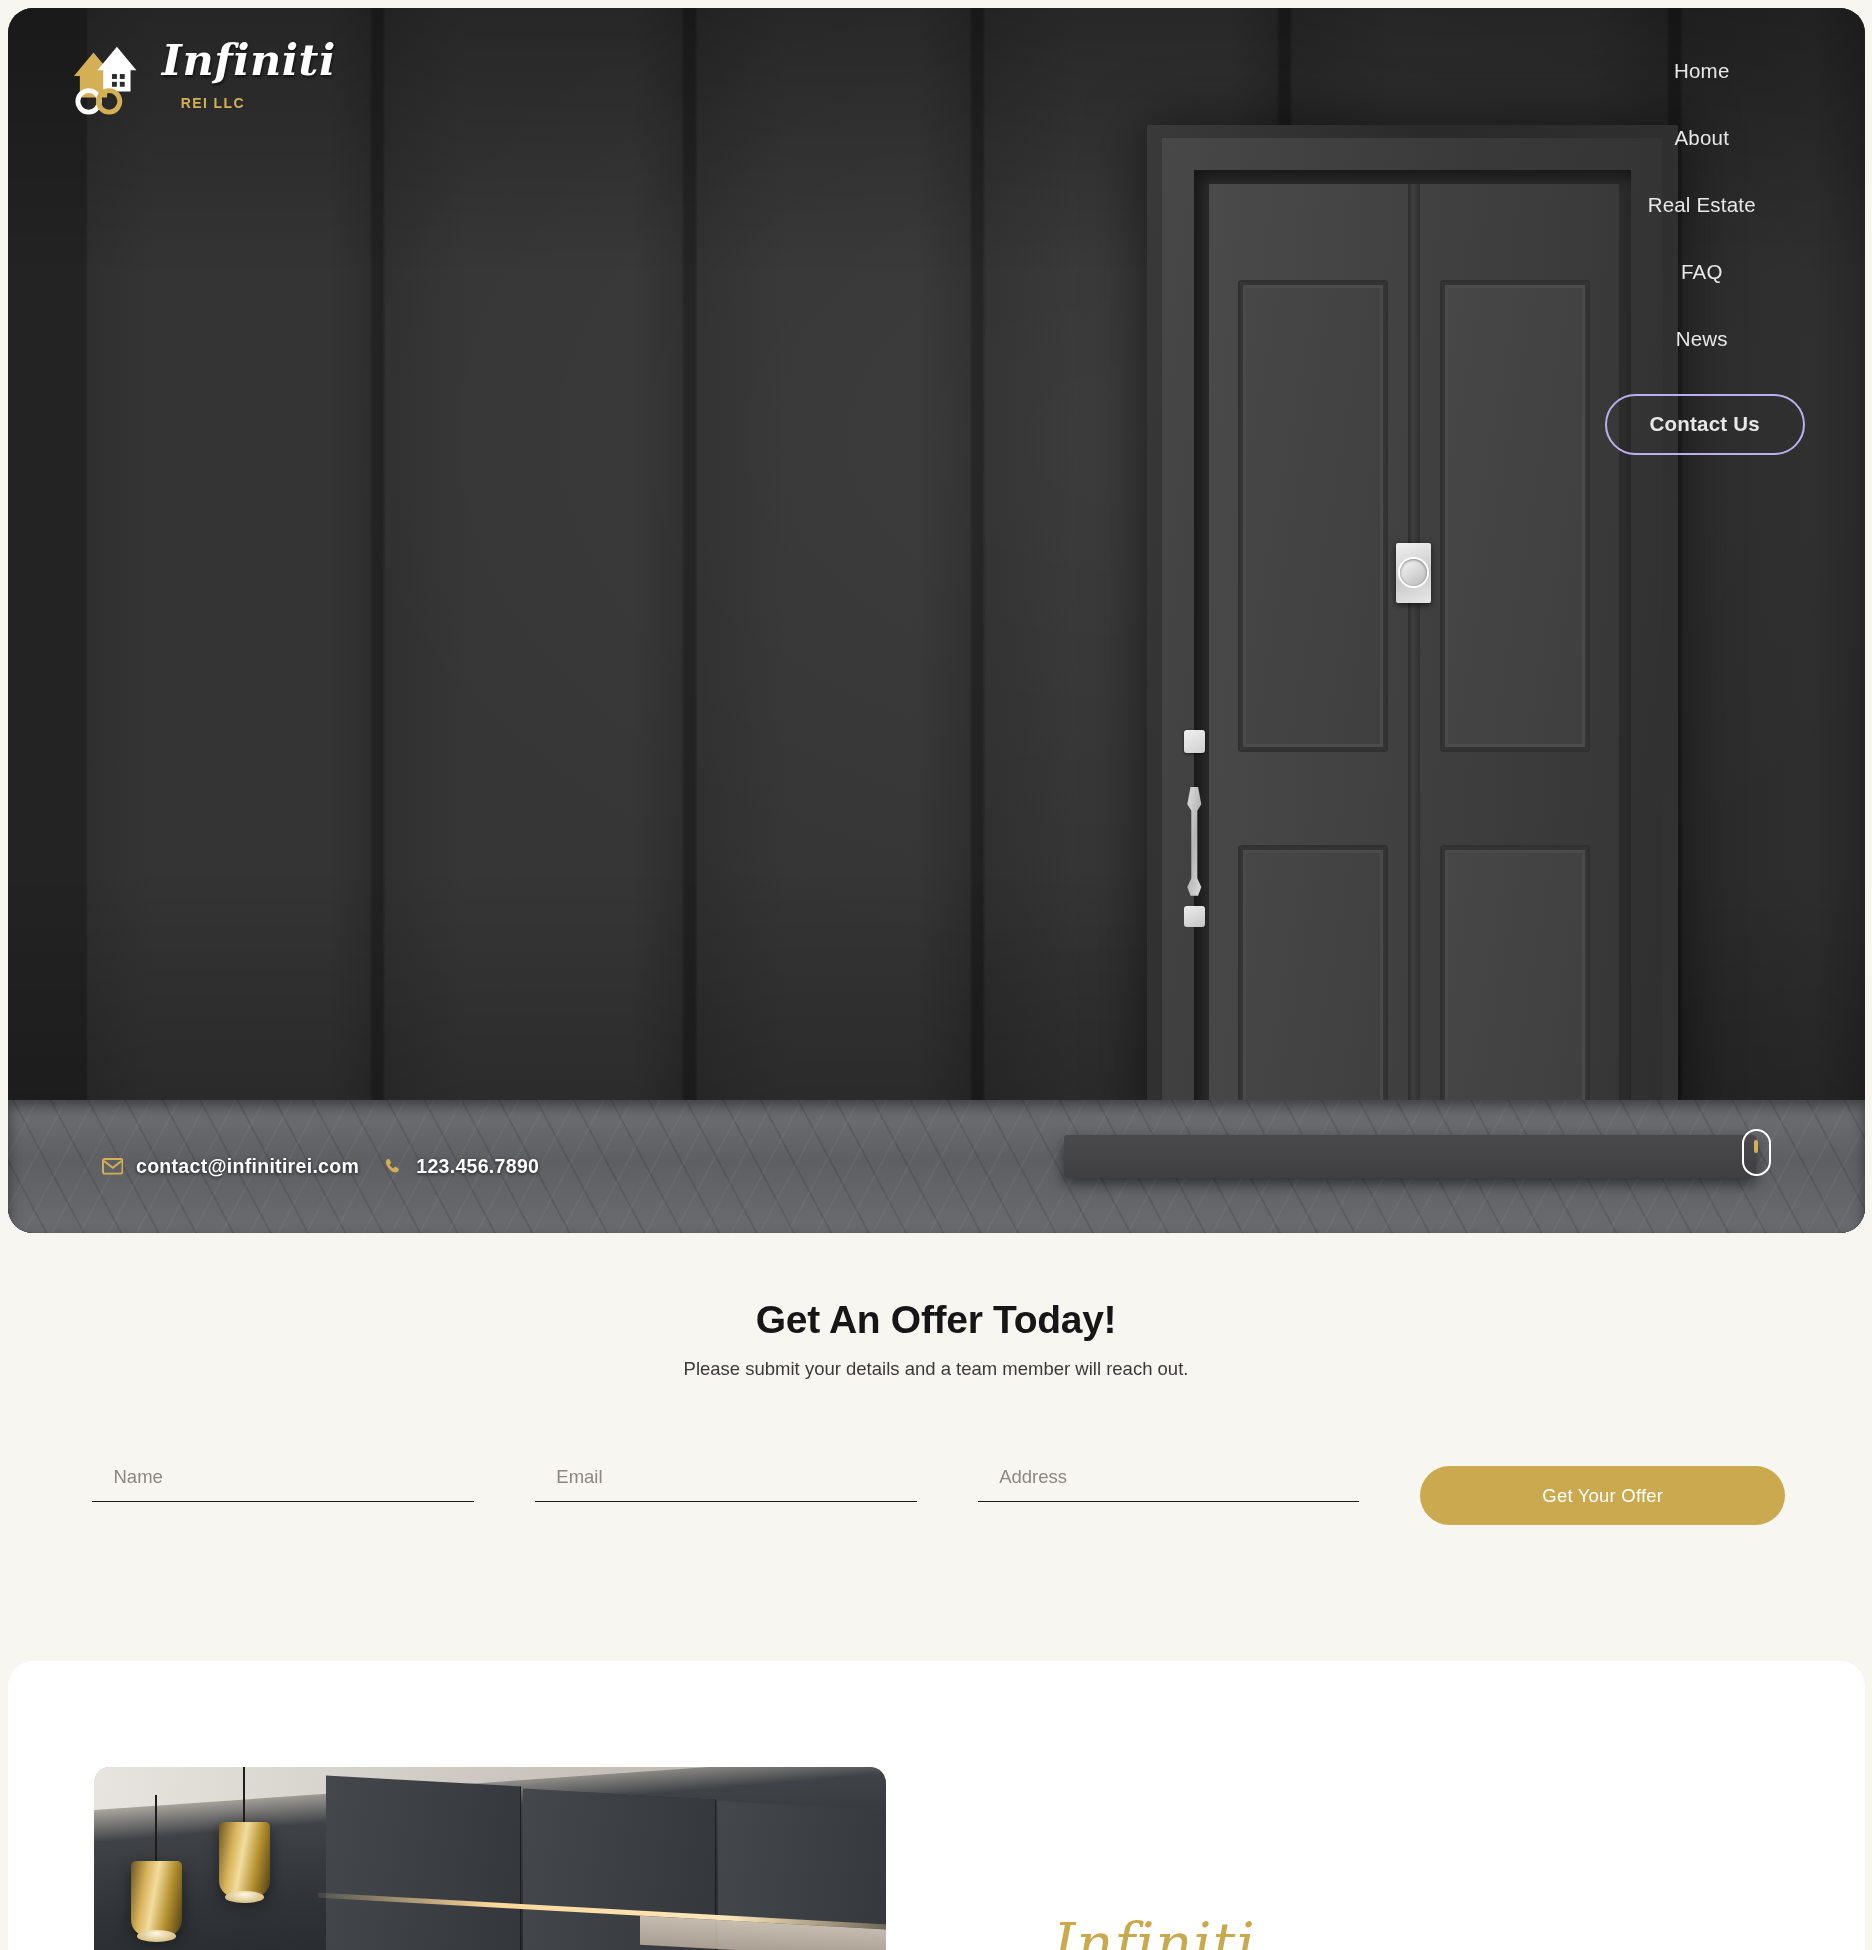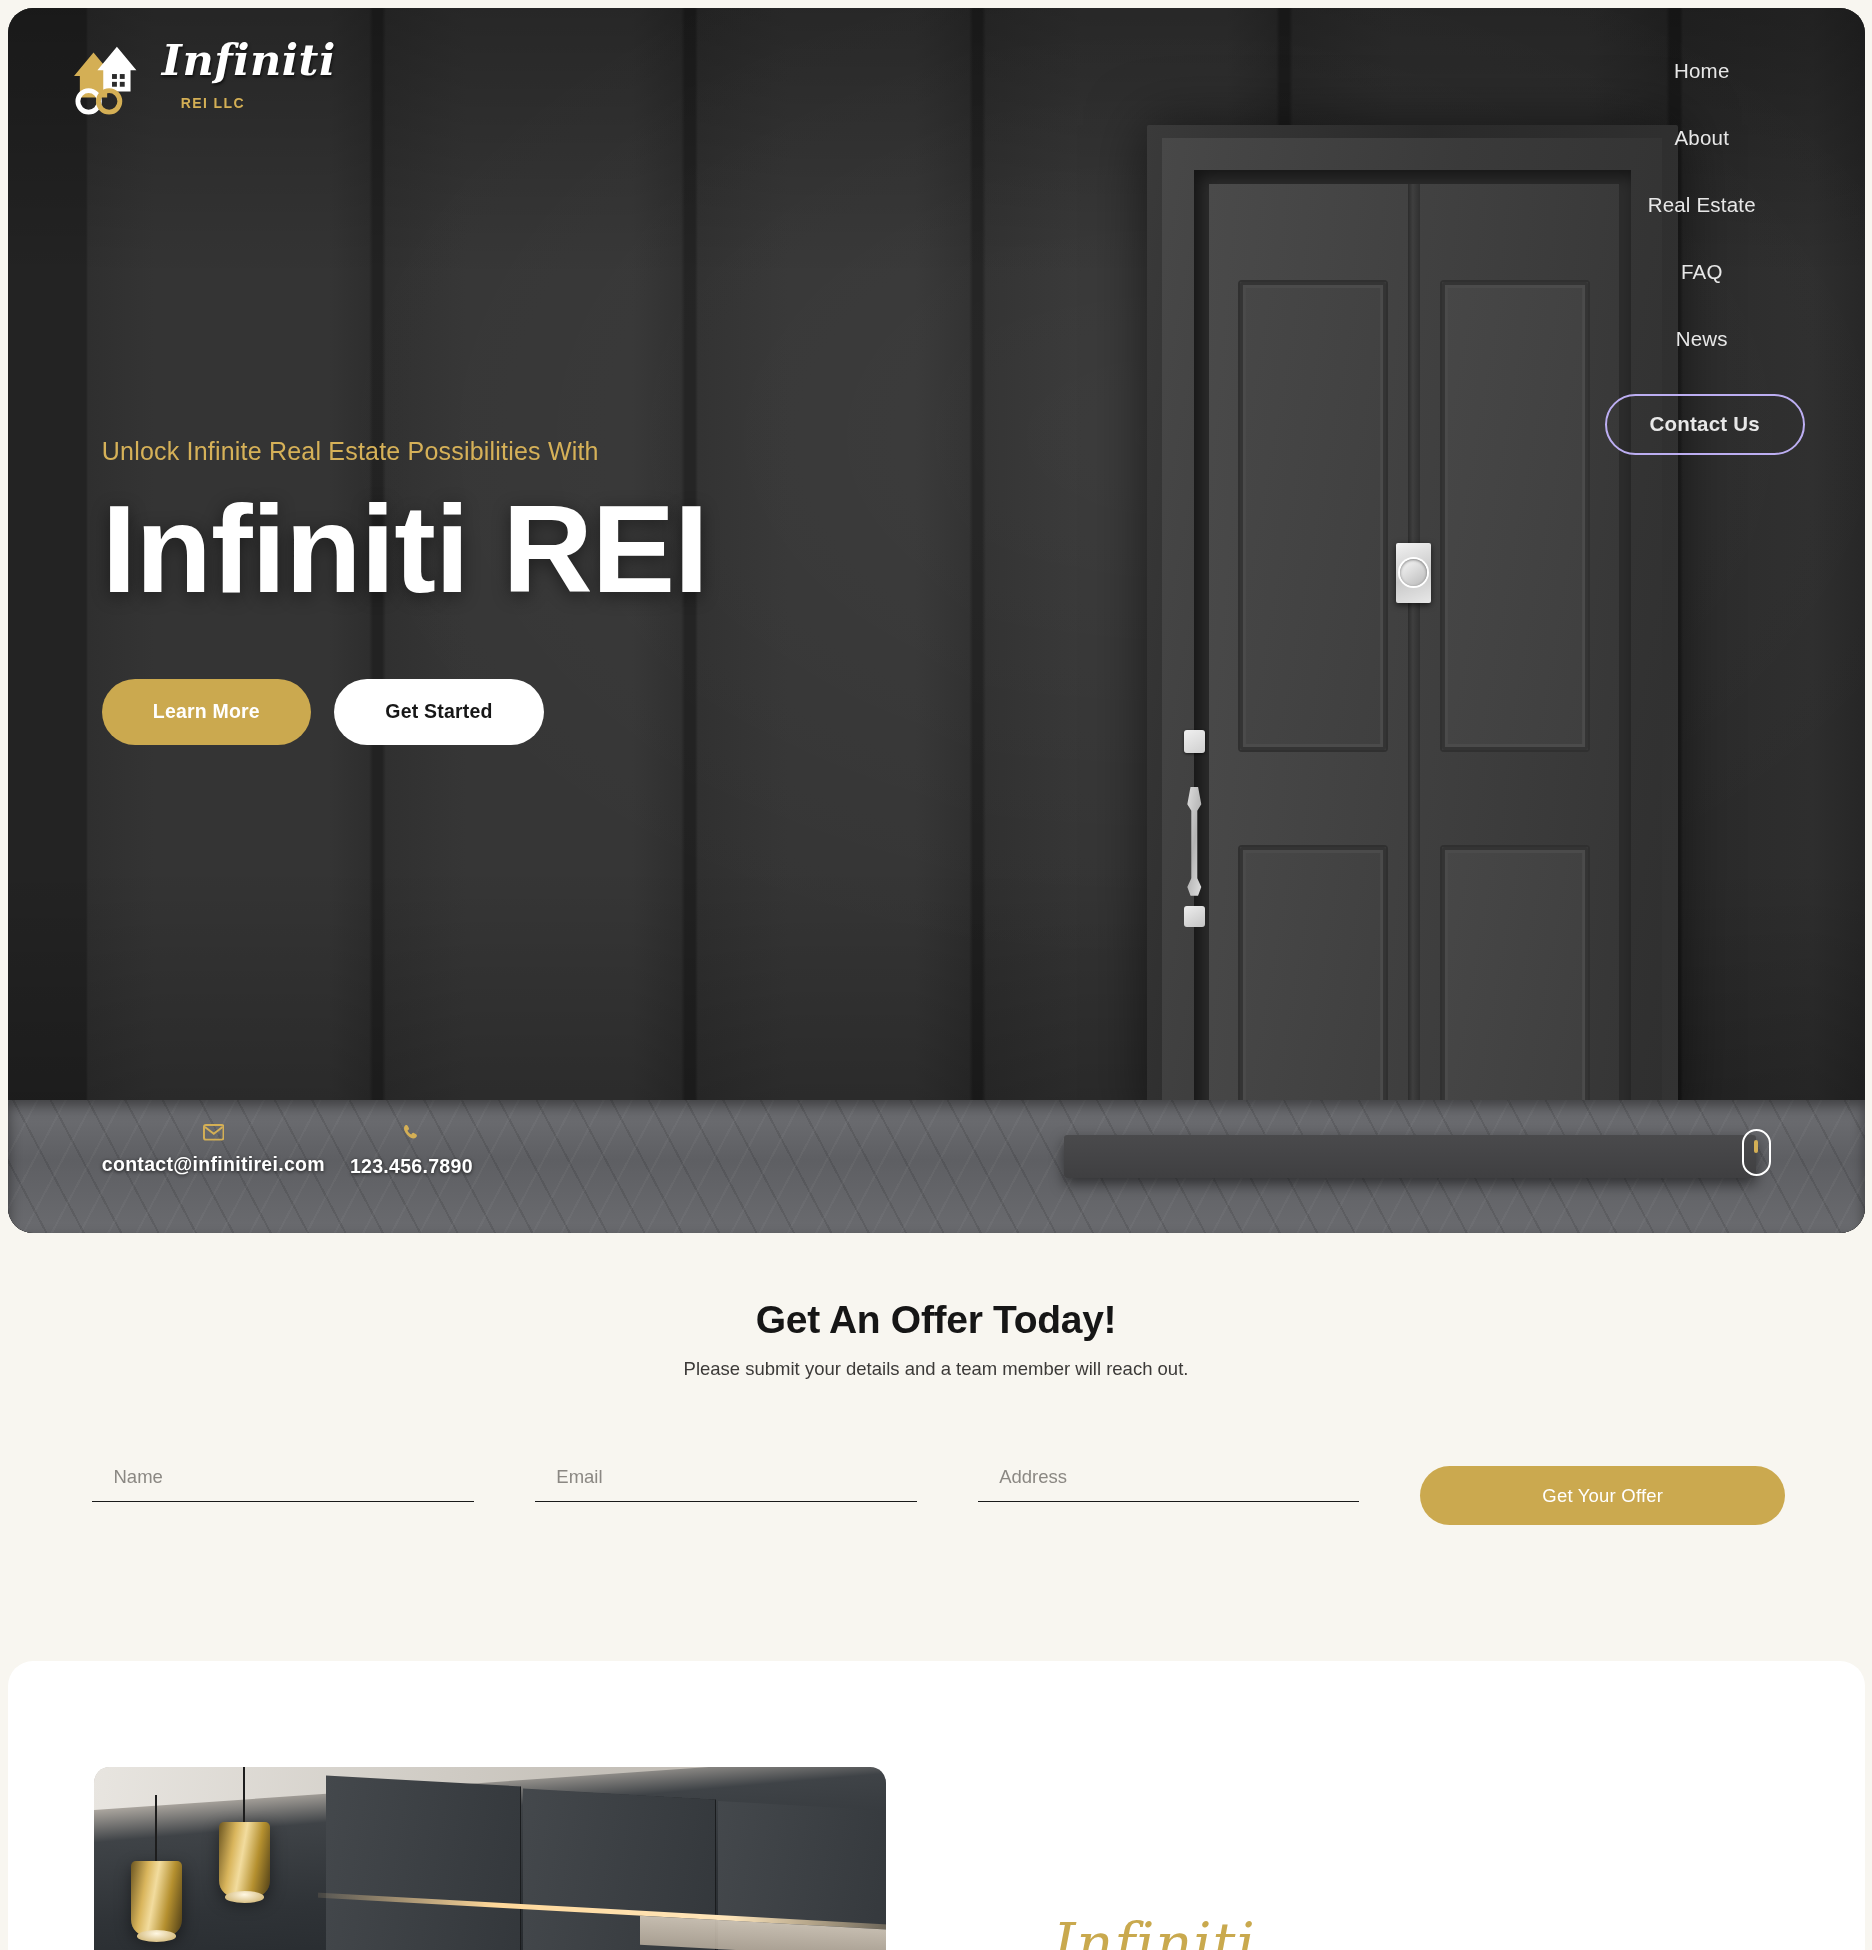--- a/index.html
+++ b/index.html
@@ -174,21 +174,21 @@
   }
   .btn-gold{background:#CBA94F;color:#ffffff;padding:21.5px 51px;}
   .btn-white{background:#ffffff;color:#171717;padding:21.5px 51px;}
 
   
   .contact-strip{
     position:absolute;left:94px;bottom:55px;display:flex;align-items:center;gap:25px;
   }
   .cs-item{display:flex;align-items:center;gap:12.7px;
     color:#ffffff;font-size:19.5px;font-weight:700;letter-spacing:0.3px;
-    text-shadow:0 1px 3.9px rgba(0,0,0,.75);flex-direction:column;}
+    text-shadow:0 1px 3.9px rgba(0,0,0,.75);}
   .scroll-ind{
     position:absolute;right:94px;bottom:57px;
     width:29px;height:47px;border:2.4px solid #ffffff;border-radius:974px;
   }
   .scroll-ind i{
     position:absolute;left:50%;top:8.8px;margin-left:-2px;
     width:3.9px;height:13.7px;background:#D4AF55;border-radius:2px;display:block;
   }
 
   
@@ -310,28 +310,20 @@
 
   <nav class="nav">
     <a href="#">Home</a>
     <a href="#">About</a>
     <a href="#">Real Estate</a>
     <a href="#">FAQ</a>
     <a href="#">News</a>
     <a href="#" class="nav-cta">Contact Us</a>
   </nav>
 
-  <div class="hero-copy">
-    <div class="eyebrow">Unlock Infinite Real Estate Possibilities With</div>
-    <h1 class="hero-title">Infiniti REI</h1>
-    <div class="hero-btns">
-      <button class="btn btn-gold">Learn More</button>
-      <button class="btn btn-white">Get Started</button>
-    </div>
-  </div>
 
   <div class="contact-strip">
     <div class="cs-item">
       <svg width="21.5" height="16.6" viewBox="0 0 22 17">
         <rect x="1" y="1" width="20" height="15" rx="2" fill="none" stroke="#D4AF55" stroke-width="2"></rect>
         <path d="M2 3 L11 10 L20 3" fill="none" stroke="#D4AF55" stroke-width="2"></path>
       </svg>
       <span>contact@infinitirei.com</span>
     </div>
     <div class="cs-item">

